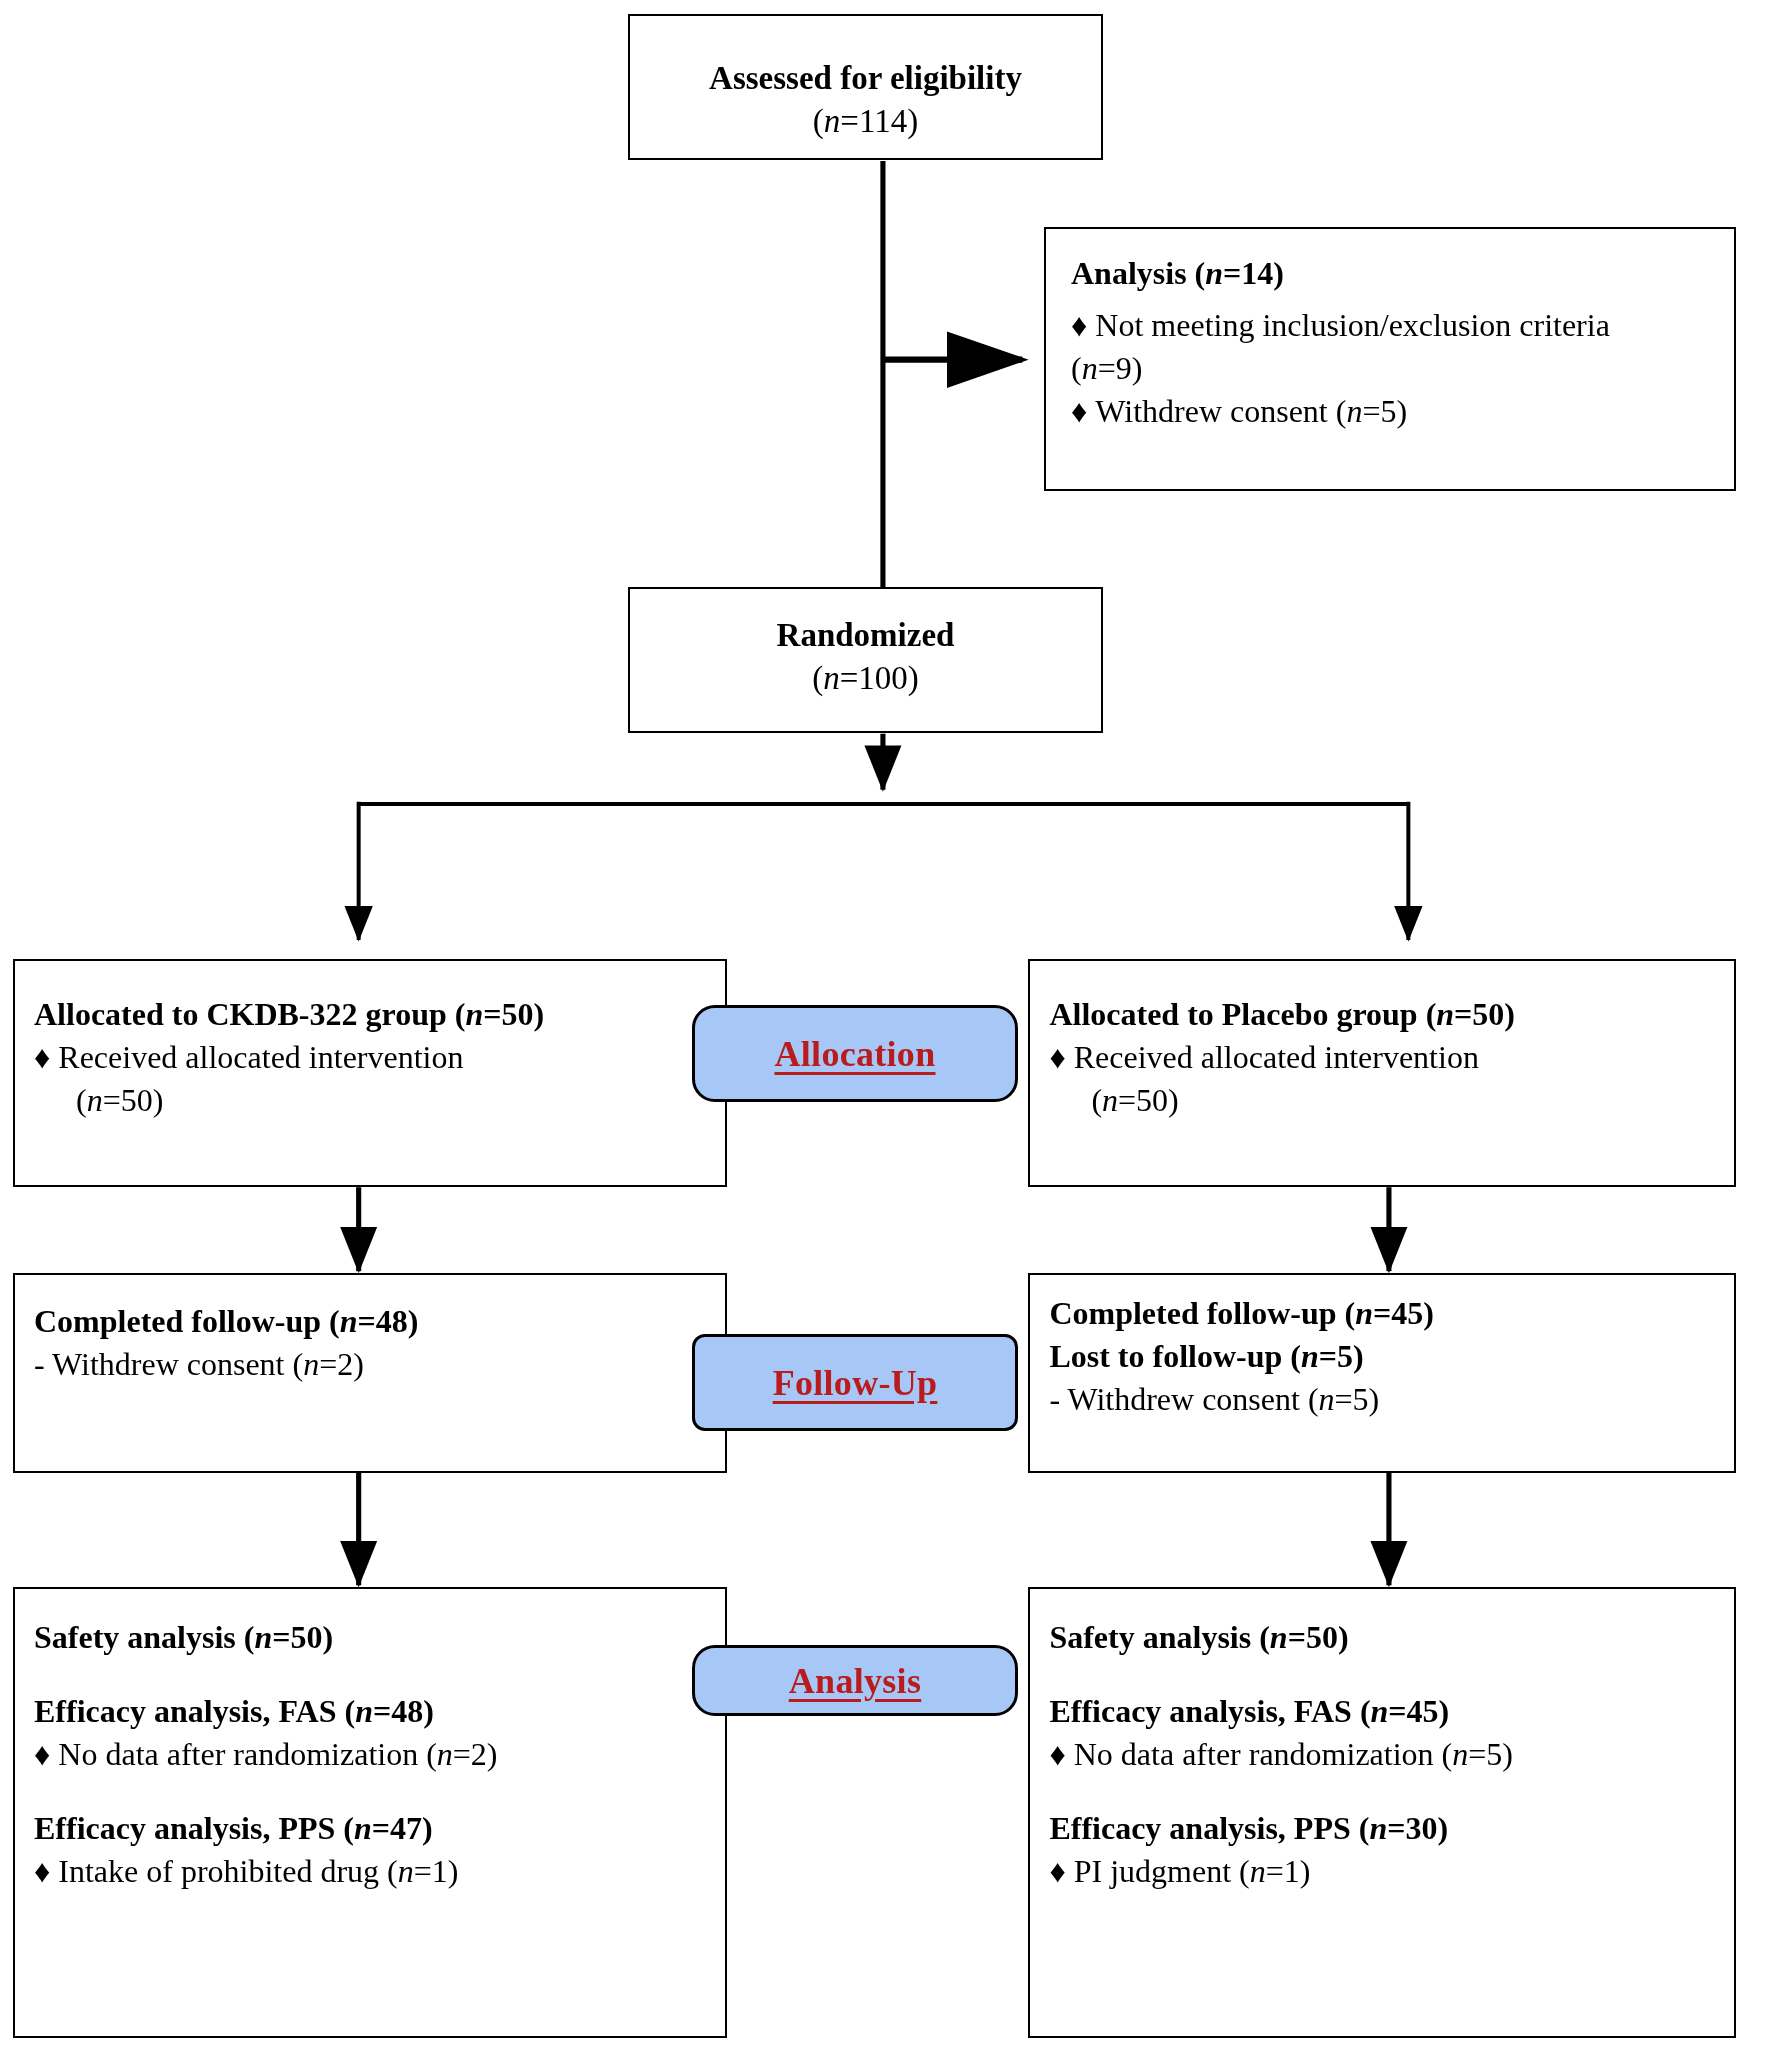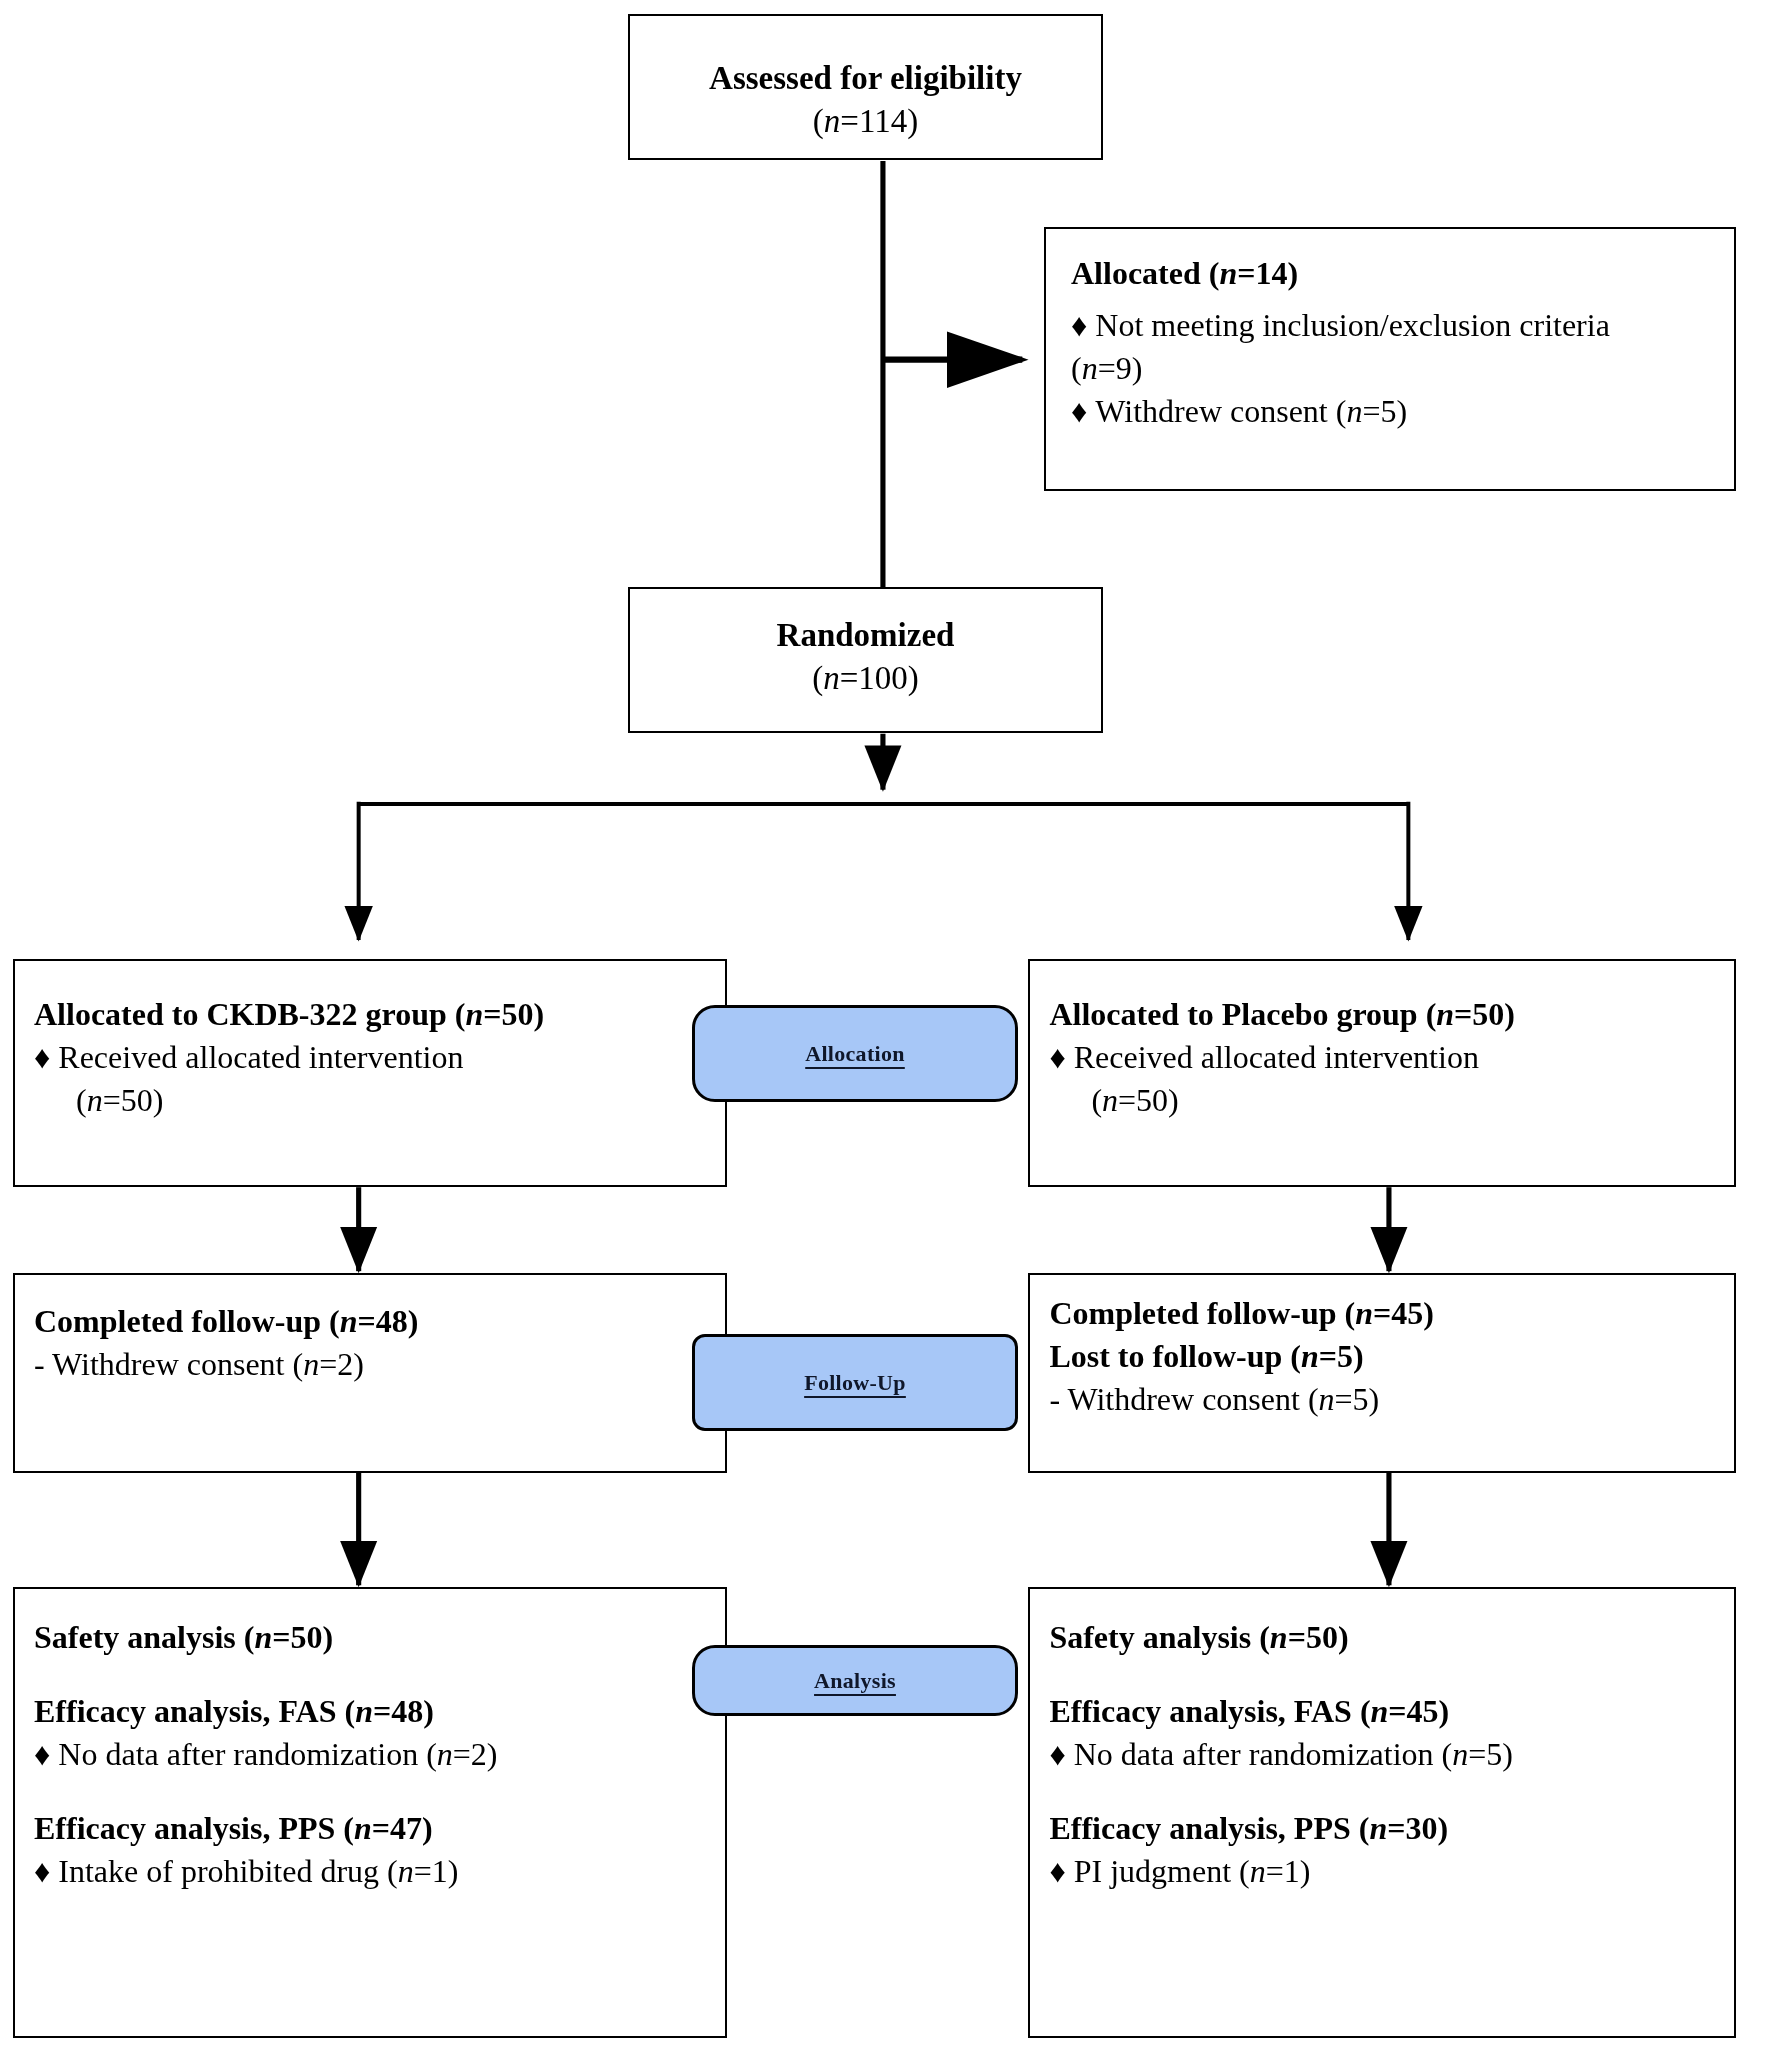--- a/index.html
+++ b/index.html
@@ -50,22 +50,22 @@
     background:#a7c7f7;
     border:3.4px solid #000000;
     border-radius:23px;
     display:flex;
     align-items:center;
     justify-content:center;
     z-index:6;
   }
   .pill span{
     font-weight:bold;
-    font-size:22px;
-    color:#0f172a;
+    font-size:36px;
+    color:#b91c1c;
     text-decoration:underline;
     text-underline-offset:5.7px;
     letter-spacing:0.3px;
   }
 </style>
 </head>
 <body>
 
 <div id="stage">
 
@@ -100,21 +100,21 @@
 
   <div class="box ctr" style="left:628px; top:14.3px; width:475px; height:146px;">
     <div class="inner" style="padding-top:41px;">
       <div class="line ttl">Assessed for eligibility</div>
       <div class="line sub">(<i class="nit">n</i><span>=114</span>)</div>
     </div>
   </div>
 
   <div class="box" style="left:1044px; top:227px; width:692px; height:264px;">
     <div class="inner" style="padding-top:23px; padding-left:25px;">
-      <div class="hd"><span>Allocated (</span><i class="nit">n</i><span>=14</span><span>)</span></div>
+      <div class="hd"><span>Analysis (</span><i class="nit">n</i><span>=14</span><span>)</span></div>
       <div class="gapS"></div>
       <div class="bul"><span class="di">♦</span><span>Not meeting inclusion/exclusion criteria</span></div>
       <div class="bul"><span>(</span><i class="nit">n</i><span>=9</span><span>)</span></div>
       <div class="bul"><span class="di">♦</span><span>Withdrew consent (</span><i class="nit">n</i><span>=5</span><span>)</span></div>
     </div>
   </div>
 
   <div class="box ctr" style="left:628px; top:587px; width:475px; height:146px;">
     <div class="inner" style="padding-top:25px;">
       <div class="line ttl">Randomized</div>

